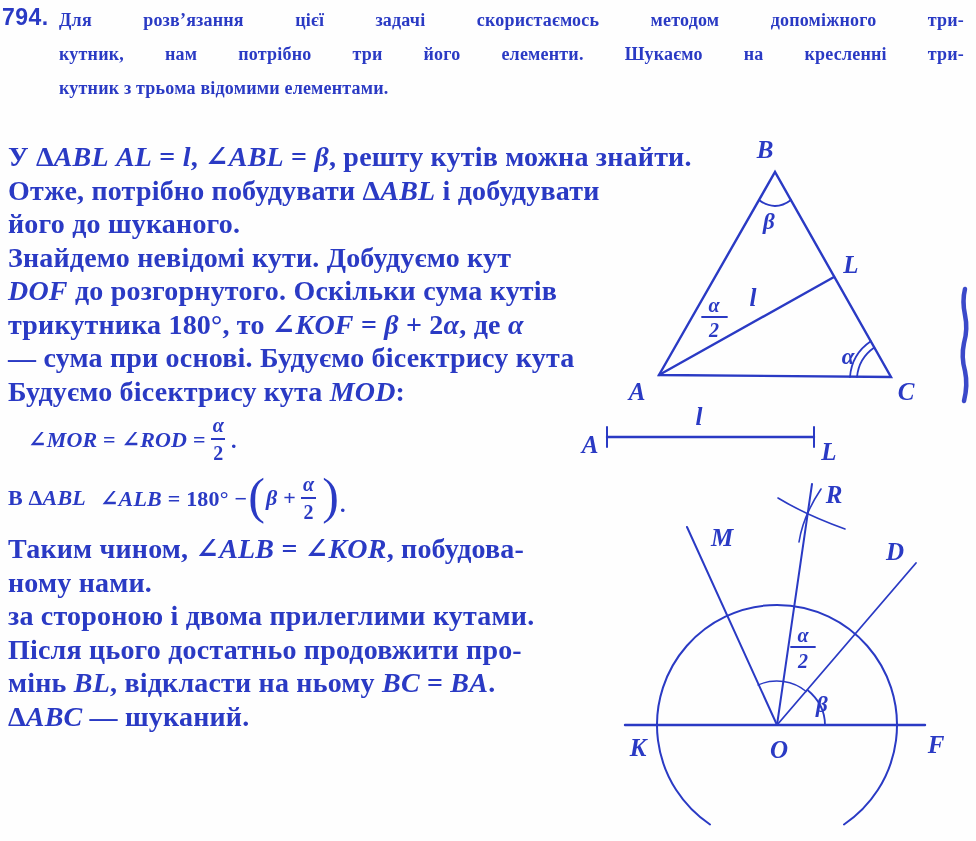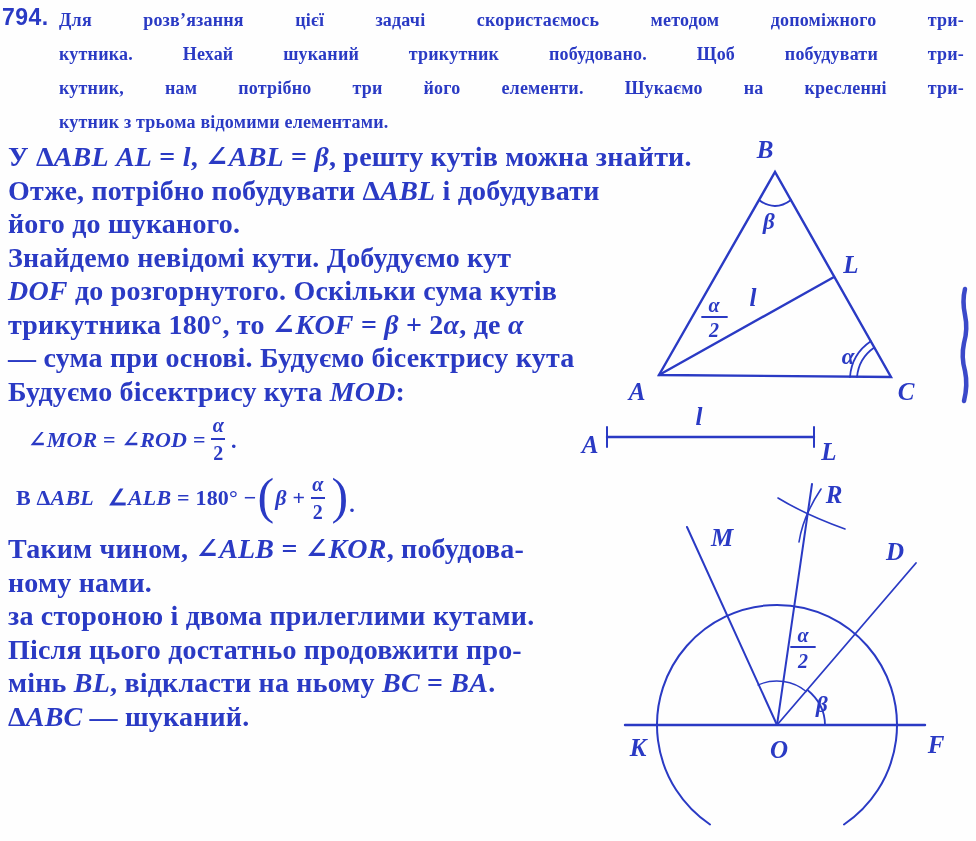--- a/index.html
+++ b/index.html
@@ -37,21 +37,21 @@
     font-size: 28px; line-height: 33.5px; letter-spacing: 0.2px;
     white-space: nowrap;
   }
   i { font-style: italic; }
   
   .formula {
     display: flex; align-items: center;
     font-size: 22px; white-space: nowrap; letter-spacing: 0.2px;
   }
   .f1 { margin: 6px 0 4px; height: 50px; padding-left: 20px; }
-  .f2 { margin: 2px 8px 4px; height: 60px; font-family: Liberation Serif, serif; }
+  .f2 { margin: 2px 0 4px; height: 60px; }
   .frac {
     display: inline-flex; flex-direction: column; align-items: center;
     line-height: 1; margin: 0 5px;
   }
   .frac .fn { font-size: 20px; padding: 0 2px 3px; }
   .frac .fd { font-size: 20px; padding: 3px 2px 0; border-top: 2px solid var(--ink); }
   .bigp {
     font-weight: 400; font-size: 50px; line-height: 0.9;
     transform: translateY(-2px); margin: 0 1px;
   }
@@ -70,21 +70,20 @@
     stroke: currentColor; fill: none; stroke-linecap: round;
   }
 </style>
 </head>
 <body style="background: rgb(254, 254, 254);">
 
 <div class="intro">
   <span class="num">794.</span>
   <div class="introtext">
     <div class="iline j m">Для розв’язання цієї задачі скористаємось методом допоміжного три-</div>
-    <div class="iline j m">кутника. Нехай шуканий трикутник побудовано. Щоб побудувати три-</div>
     <div class="iline j m">кутник, нам потрібно три його елементи. Шукаємо на кресленні три-</div>
     <div class="iline m">кутник з трьома відомими елементами.</div>
   </div>
 </div>
 
 <div class="col">
   <div class="ln m">У Δ<i>ABL</i> <i>AL</i> = <i>l</i>, ∠<i>ABL</i> = <i>β</i>, решту кутів можна знайти.</div>
   <div class="ln m">Отже, потрібно побудувати Δ<i>ABL</i> і добудувати</div>
   <div class="ln m">його до шуканого.</div>
   <div class="ln m">Знайдемо невідомі кути. Добудуємо кут</div>

